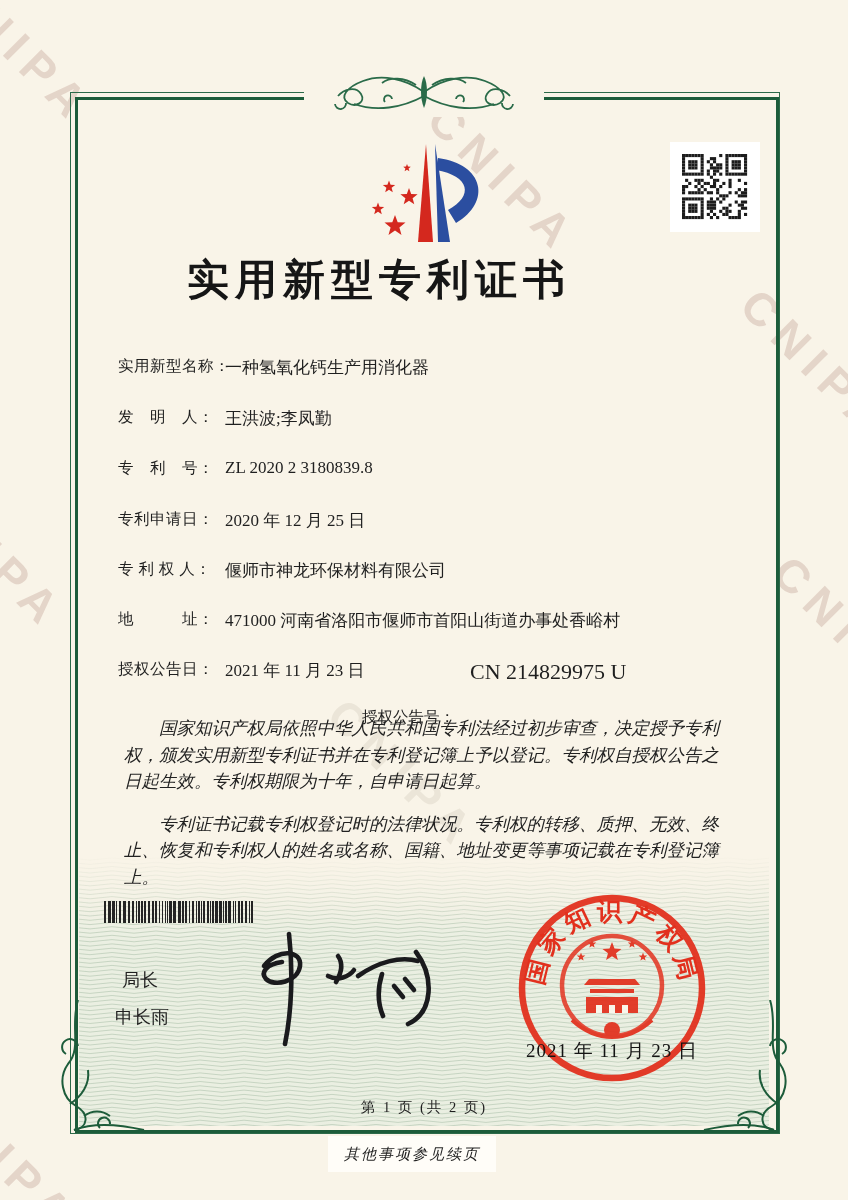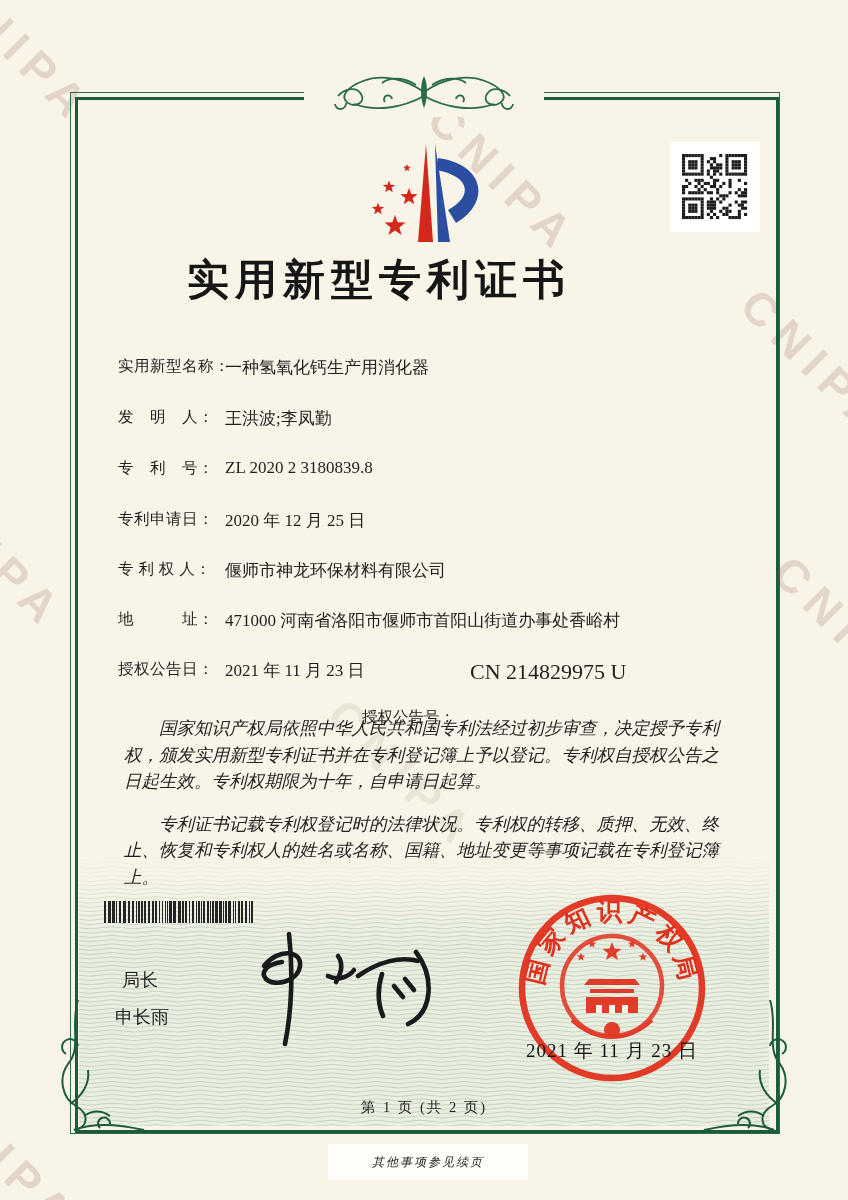--- a/index.html
+++ b/index.html
@@ -57,22 +57,22 @@
   .sign-title{position:absolute;left:115px;top:968px;font-size:18px;z-index:2;margin-left:7px;}
   .sign-name{position:absolute;left:115px;top:1005px;font-size:18px;z-index:2;text-align:center;}
   .signature{position:absolute;left:236px;top:924px;z-index:2;}
   .seal{position:absolute;left:514px;top:890px;width:196px;height:196px;z-index:2;}
   .seal-date{
     position:absolute;left:512px;top:1038px;width:200px;text-align:center;
     font-size:19px;letter-spacing:1px;color:#141414;z-index:3;
   }
   .footer-page{position:absolute;left:0;top:1098px;width:848px;text-align:center;font-size:14.5px;letter-spacing:2px;z-index:2;}
   .note-box{
-    position:absolute;left:328px;top:1136px;width:200px;height:36px;background:#fffdf8;
-    text-align:center;line-height:36px;font-size:12px;font-style:italic;letter-spacing:2px;z-index:2;margin-top:8px;
+    position:absolute;left:328px;top:1136px;width:168px;height:36px;background:#fffdf8;
+    text-align:center;line-height:36px;font-size:15px;font-style:italic;letter-spacing:2px;z-index:2;
   }
 </style>
 </head>
 <body>
 
 <div class="page">
 
   <div class="wm" style="left:-30px;top:-38px;">CNIPA</div>
   <div class="wm" style="left:455px;top:92px;">CNIPA</div>
   <div class="wm" style="left:768px;top:278px;">CNIPA</div>

